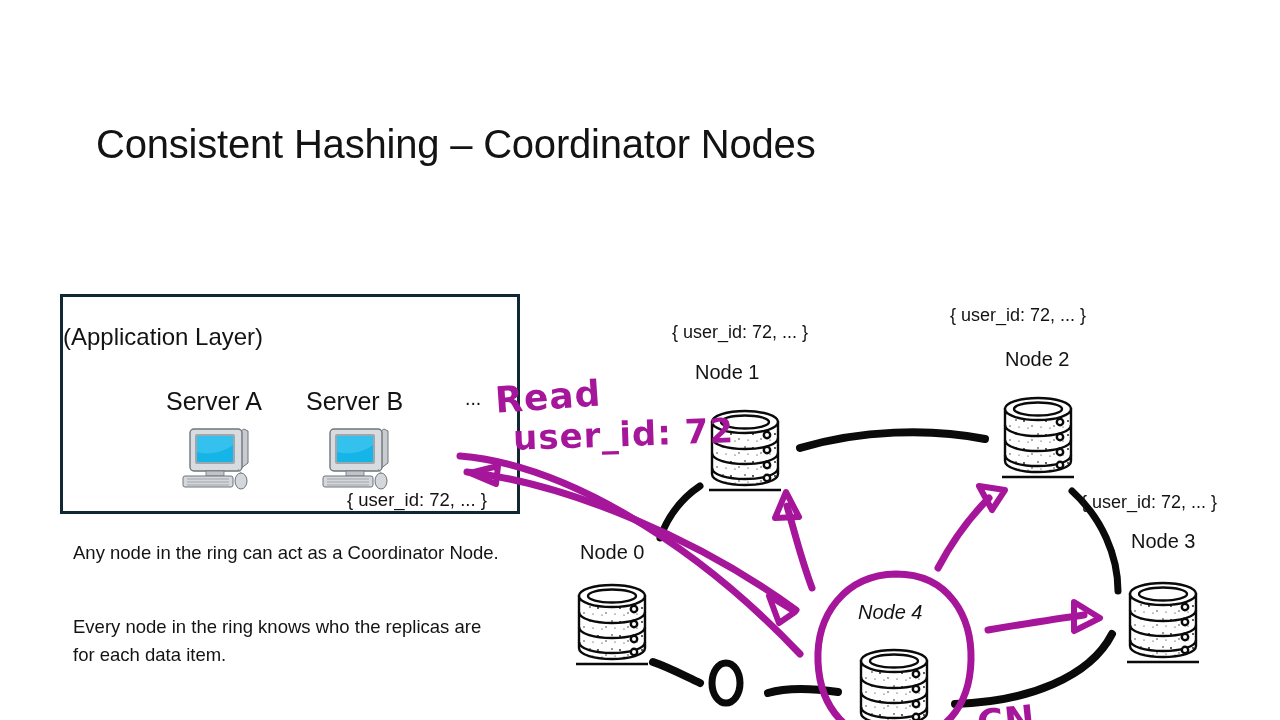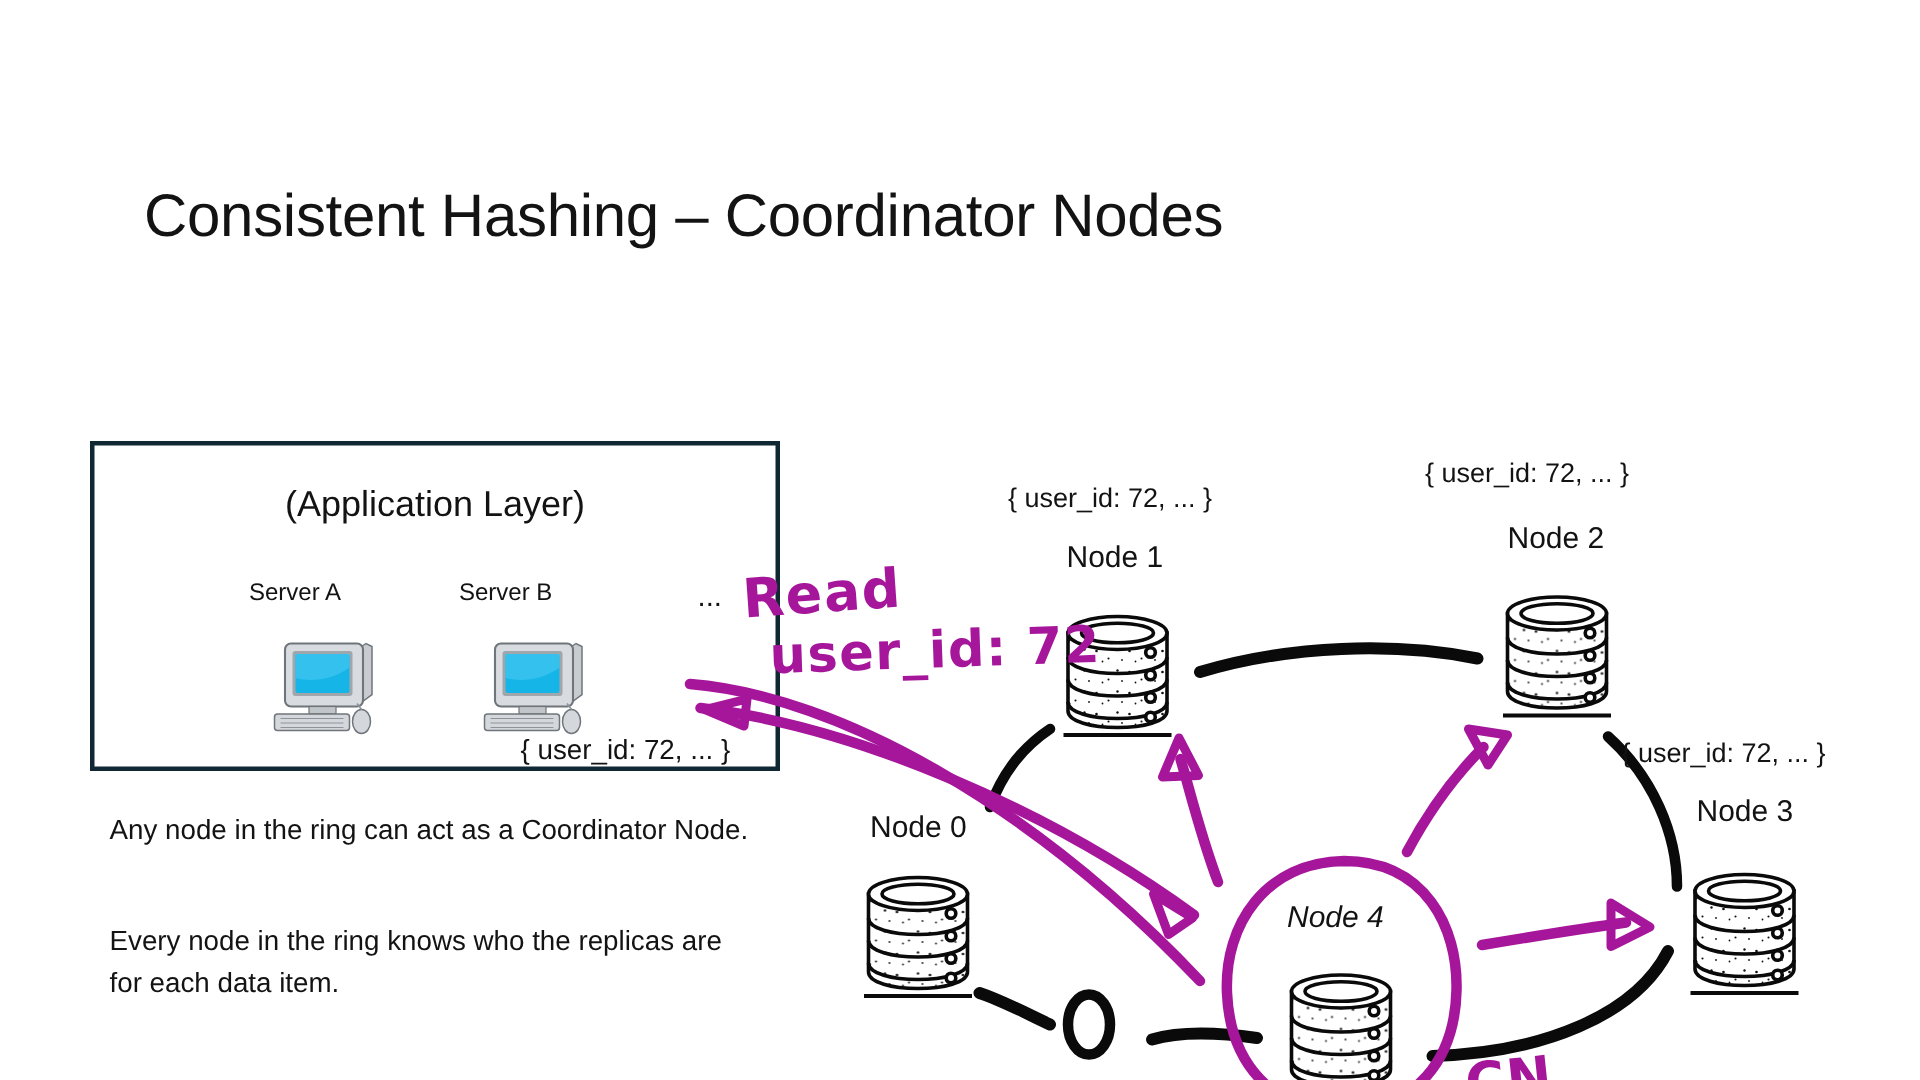--- a/index.html
+++ b/index.html
@@ -48,27 +48,27 @@
     height: 220px;
     border: 3px solid #102833;
     box-sizing: border-box;
     background: transparent;
   }
   #app-box-title {
     position: absolute;
     left: 0;
     top: 26px;
     width: 100%;
-    text-align: center;
+    text-align: left;
     font-size: 24px;
     color: #131313;
   }
   .server-label {
     position: absolute;
-    font-size: 16px;
+    font-size: 25px;
     color: #131313;
   }
   #server-a-label { left: 103px; top: 90px; }
   #server-b-label { left: 243px; top: 90px; }
   #server-ellipsis { left: 402px; top: 90px; font-size: 19.5px; color:#131313; position:absolute; }
   .pc-icon {
     position: absolute;
     width: 82px;
     height: 72px;
   }
@@ -119,21 +119,21 @@
   .db-icon {
     position: absolute;
     width: 78px;
     height: 92px;
   }
   
   #n0-name { left: 580px; top: 501px; }
   #n0-db   { left: 573px; top: 536px; }
   
   #n1-data { left: 672px; top: 282px; }
-  #n1-name { left: 711px; top: 321px; text-align: right; }
+  #n1-name { left: 695px; top: 321px; text-align: right; }
   #n1-db   { left: 706px; top: 362px; }
   
   #n2-data { left: 950px; top: 265px; }
   #n2-name { left: 1005px; top: 308px; }
   #n2-db   { left: 999px; top: 349px; }
   
   #n3-data { left: 1081px; top: 452px; }
   #n3-name { left: 1131px; top: 490px; }
   #n3-db   { left: 1124px; top: 534px; }
   

